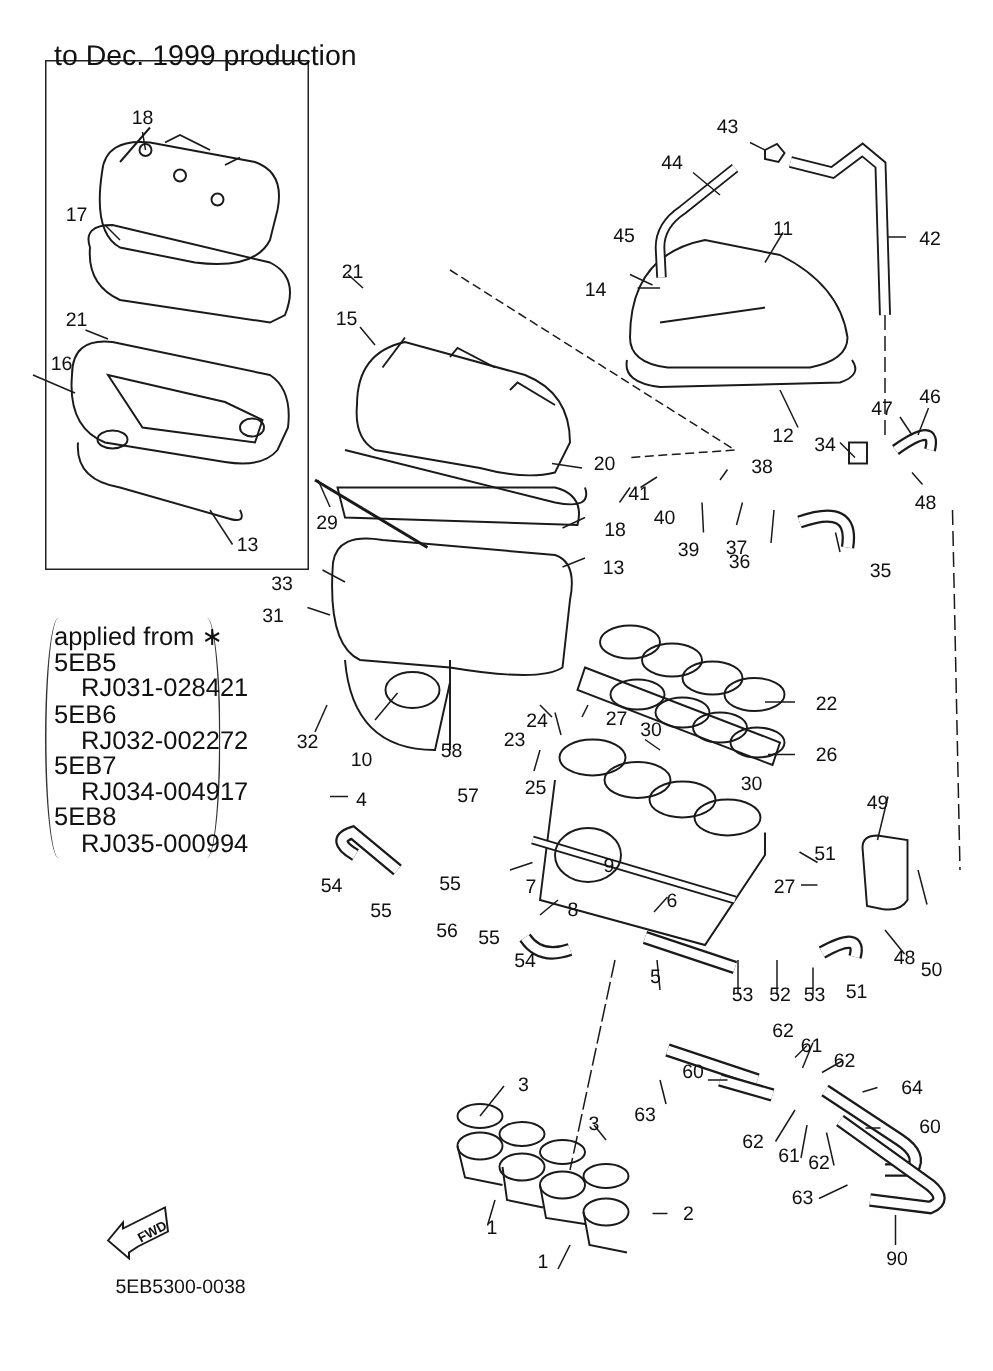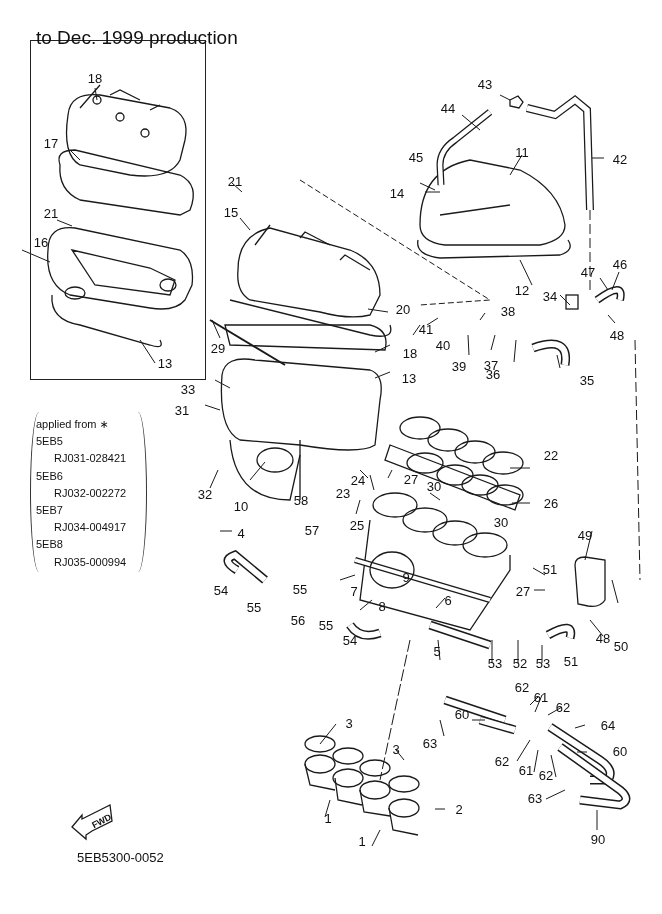--- a/index.html
+++ b/index.html
@@ -1,21 +1,21 @@
 <!DOCTYPE html>
 <html><head>
 <meta charset="utf-8">
 <style>
   html,body{margin:0;padding:0;background:#fff;}
   body{width:662px;height:914px;position:relative;overflow:hidden;font-family:"Liberation Sans",sans-serif;color:#111;}
   #diagram{position:absolute;left:0;top:0;width:662px;height:914px;}
   .lbl{position:absolute;font-size:13px;line-height:13px;color:#111;white-space:nowrap;transform:translate(-50%,-50%);}
   .inset{position:absolute;left:30px;top:40px;width:176px;height:340px;border:1.4px solid #222;box-sizing:border-box;}
   .inset-title{position:absolute;left:36px;top:27px;font-size:19px;text-align:right;}
-  .applied{position:absolute;left:36px;top:416px;font-size:11px;line-height:17.2px;}
+  .applied{position:absolute;left:36px;top:416px;font-size:17px;line-height:17.2px;}
   .applied .ind{padding-left:18px;}
   .paren-l,.paren-r{position:absolute;top:412px;width:14px;height:160px;border:1.3px solid #333;}
   .paren-l{left:30px;border-right:none;border-top:none;border-bottom:none;border-radius:60% 0 0 60%/50% 0 0 50%;}
   .paren-r{left:132px;border-left:none;border-top:none;border-bottom:none;border-radius:0 60% 60% 0/0 50% 50% 0;}
   .code{position:absolute;left:77px;top:850px;font-size:13px;}
 </style>
 </head>
 <body>
 
 <svg id="diagram" viewBox="0 0 662 914" xmlns="http://www.w3.org/2000/svg" fill="none" stroke="#1a1a1a" stroke-width="1.3">
@@ -223,21 +223,21 @@
   <div>5EB5</div>
   <div class="ind">RJ031-028421</div>
   <div>5EB6</div>
   <div class="ind">RJ032-002272</div>
   <div>5EB7</div>
   <div class="ind">RJ034-004917</div>
   <div>5EB8</div>
   <div class="ind">RJ035-000994</div>
 </div>
 
-<div class="code">5EB5300-0052</div>
+<div class="code">5EB5300-0038</div>
 
 <div id="callouts">
   <span class="lbl" style="left:95px;top:78px">18</span>
   <span class="lbl" style="left:51px;top:143px">17</span>
   <span class="lbl" style="left:51px;top:213px">21</span>
   <span class="lbl" style="left:41px;top:242px">16</span>
   <span class="lbl" style="left:165px;top:363px">13</span>
   <span class="lbl" style="left:485px;top:84px">43</span>
   <span class="lbl" style="left:448px;top:108px">44</span>
   <span class="lbl" style="left:522px;top:152px">11</span>
@@ -264,21 +264,21 @@
   <span class="lbl" style="left:491px;top:365px">37</span>
   <span class="lbl" style="left:493px;top:374px">36</span>
   <span class="lbl" style="left:587px;top:380px">35</span>
   <span class="lbl" style="left:205px;top:494px">32</span>
   <span class="lbl" style="left:241px;top:506px">10</span>
   <span class="lbl" style="left:358px;top:480px">24</span>
   <span class="lbl" style="left:343px;top:493px">23</span>
   <span class="lbl" style="left:357px;top:525px">25</span>
   <span class="lbl" style="left:411px;top:479px">27</span>
   <span class="lbl" style="left:434px;top:486px">30</span>
-  <span class="lbl" style="left:551px;top:455px">22</span>
+  <span class="lbl" style="left:551px;top:469px">22</span>
   <span class="lbl" style="left:551px;top:503px">26</span>
   <span class="lbl" style="left:501px;top:522px">30</span>
   <span class="lbl" style="left:301px;top:500px">58</span>
   <span class="lbl" style="left:312px;top:530px">57</span>
   <span class="lbl" style="left:241px;top:533px">4</span>
   <span class="lbl" style="left:585px;top:535px">49</span>
   <span class="lbl" style="left:550px;top:569px">51</span>
   <span class="lbl" style="left:523px;top:591px">27</span>
   <span class="lbl" style="left:621px;top:646px">50</span>
   <span class="lbl" style="left:603px;top:638px">48</span>

